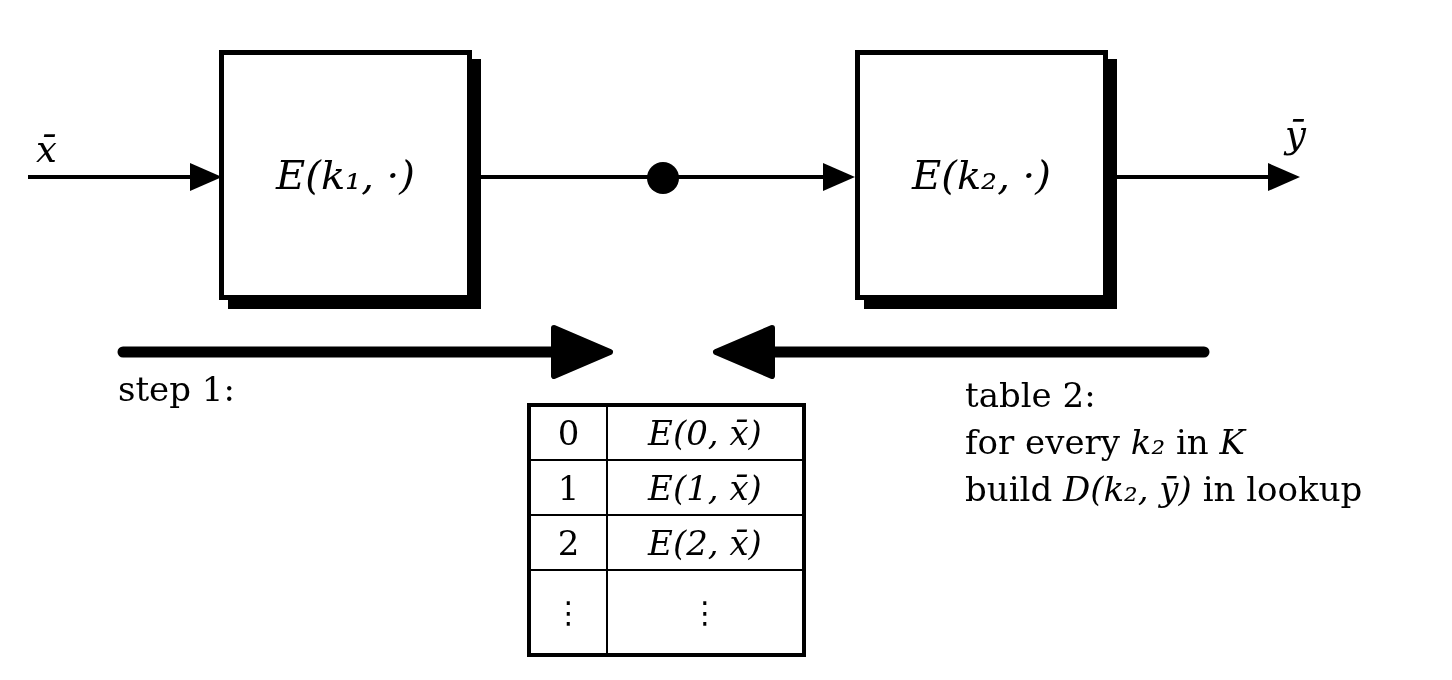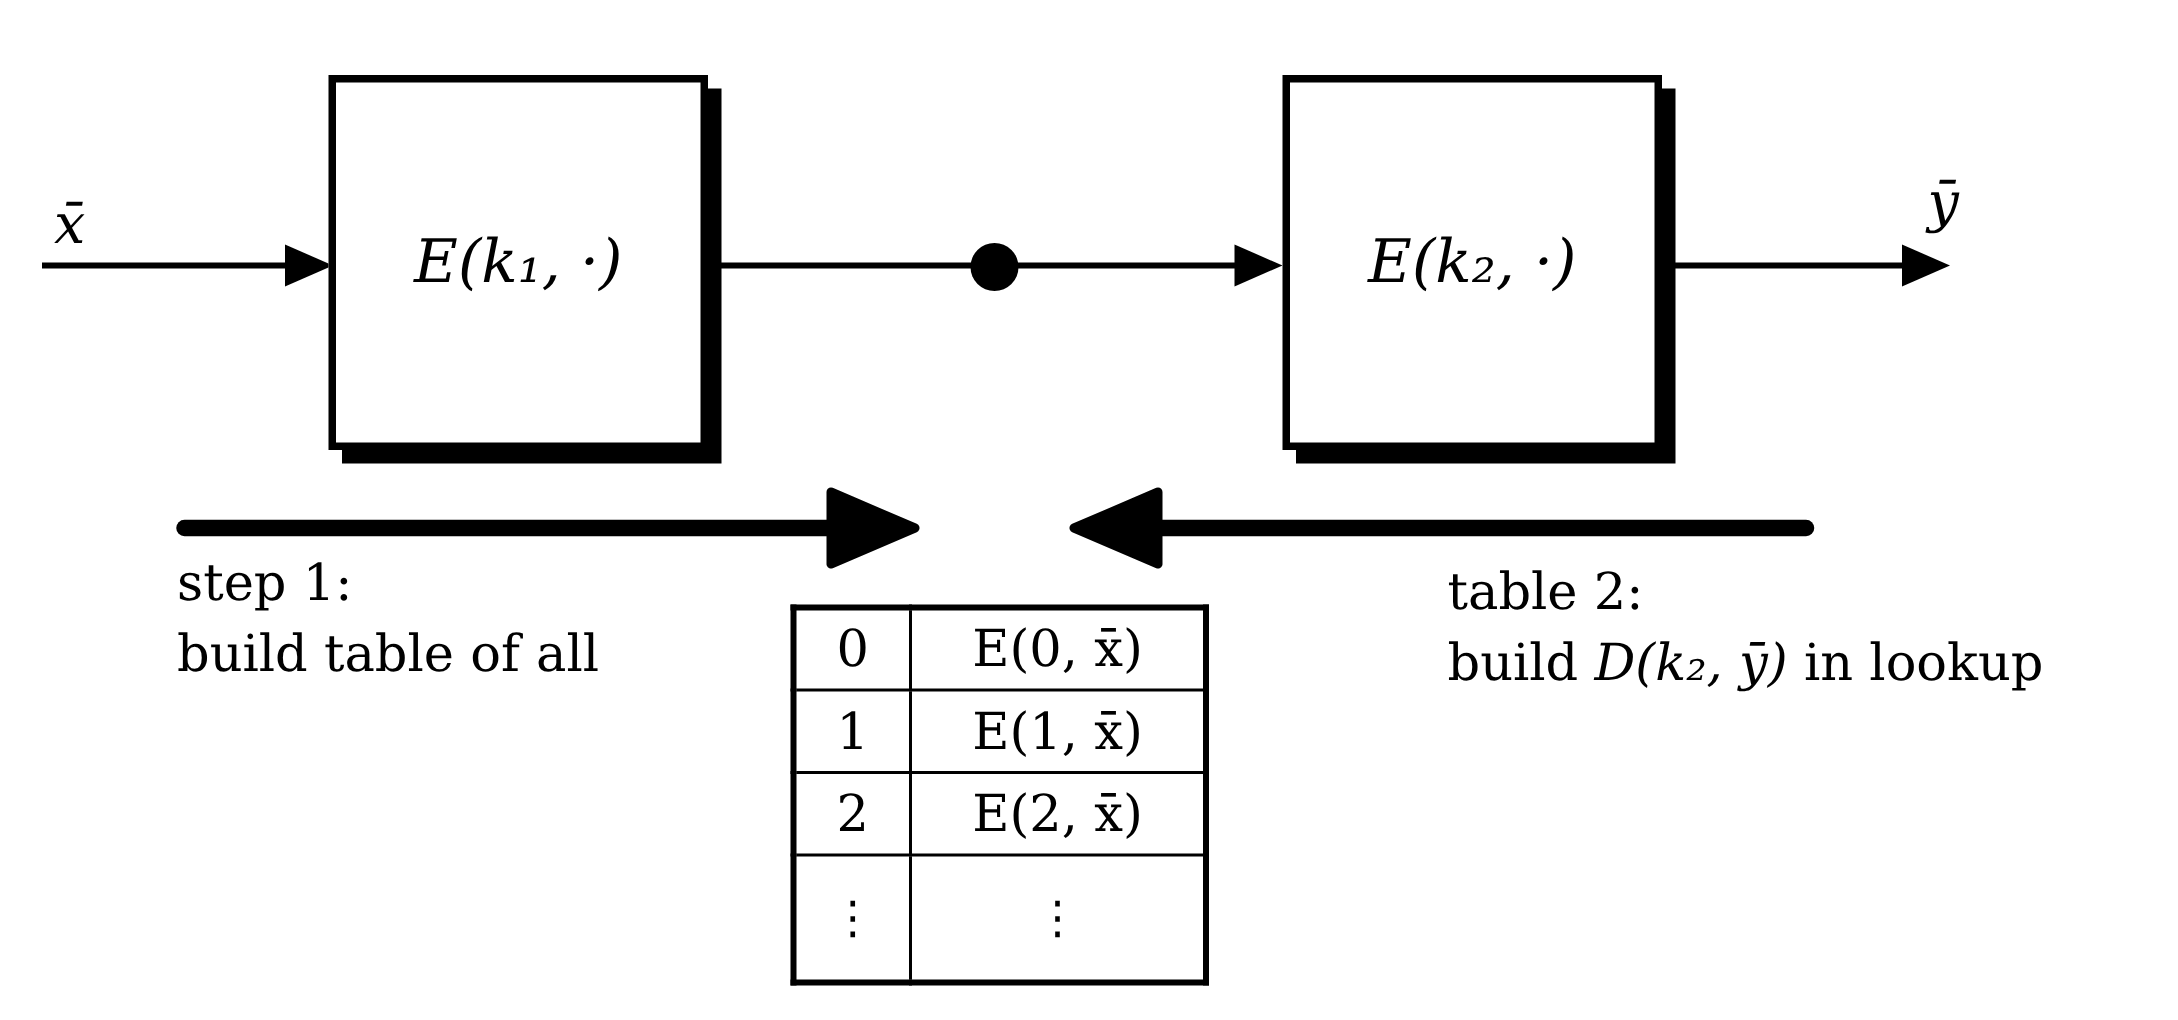--- a/index.html
+++ b/index.html
@@ -57,21 +57,21 @@
     background: #fff;
     font-size: 34px;
   }
   table.lookup td {
     border: 2px solid #000;
     text-align: center;
     vertical-align: middle;
     padding: 0;
   }
   td.key-col   { width: 75px; }
-  td.value-col { width: 194px; }
+  td.value-col { width: 194px; font-style: italic; }
   tr.data-row   { height: 55px; }
   tr.ellipsis-row { height: 85px; }
   .vdots { font-family: "DejaVu Sans", "DejaVu Serif", sans-serif; font-style: normal; font-size: 30px; }
 </style>
 </head>
 <body>
 
 <div class="canvas">
 
   <svg class="overlay" viewBox="0 0 1452 680">
@@ -109,25 +109,25 @@
   <div class="enc-box box2">
     <span class="math">E(k₂, ·)</span>
   </div>
 
   <div class="enc-box box1">
     <span class="math">E(k₁, ·)</span>
   </div>
 
   <div class="step-text step1-text">
     <div class="rm">step 1:</div>
-    <div class="rm">build table of all</div>
   </div>
 
   <div class="step-text step2-text">
     <div class="rm">table 2:</div>
+    <div><span class="rm">for every </span><span class="math">k₂</span><span class="rm"> in </span><span class="math">K</span></div>
     <div><span class="rm">build </span><span class="math">D(k₂, ȳ)</span><span class="rm"> in lookup</span></div>
   </div>
 
   <table class="lookup">
     <tbody>
       <tr class="data-row">
         <td class="key-col">0</td>
         <td class="value-col">E(0, x̄)</td>
       </tr>
       <tr class="data-row">

